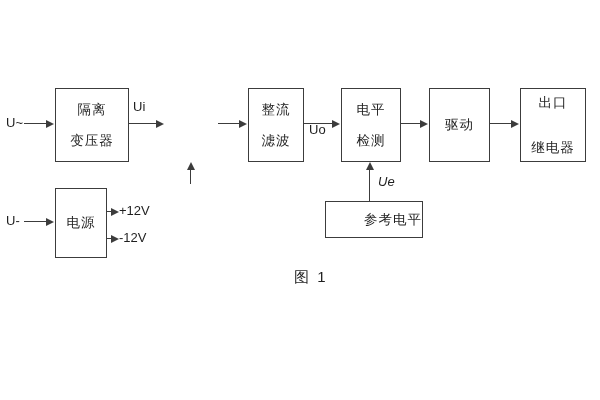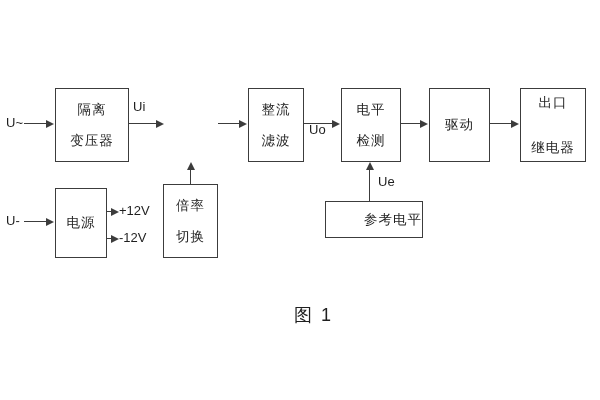--- a/index.html
+++ b/index.html
@@ -29,23 +29,22 @@
     letter-spacing: 1px;
     text-align: center;
   }
   .lbl {
     position: absolute;
     font-size: 13px;
     white-space: nowrap;
   }
   .cap {
     position: absolute;
-    font-size: 18px;
+    font-size: 15px;
     letter-spacing: 2px;
-    margin-top: 35px;
   }
   .arrow-h {
     position: absolute;
     height: 0;
     border-top: 1px solid #3c3c3c;
   }
   .arrow-h::after {
     content: "";
     position: absolute;
     right: -7px;
@@ -98,24 +97,20 @@
 
   <div class="box" style="left:520px; top:88px; width:64px; height:72px;gap:27px;">
     <span>出口</span>
     <span>继电器</span>
   </div>
 
   <div class="box" style="left:55px; top:188px; width:50px; height:68px;">
     <span>电源</span>
   </div>
 
-  <div class="box" style="left:163px; top:184px; width:53px; height:72px;">
-    <span>倍率</span>
-    <span>切换</span>
-  </div>
 
   <div class="box" style="left:325px; top:201px; width:96px; height:35px;align-items:flex-end;">
     <span>参考电平</span>
   </div>
 
   <div class="arrow-h" style="left:24px;  top:123px; width:23px;"></div>
   <div class="arrow-h" style="left:128px; top:123px; width:29px;"></div>
   <div class="arrow-h" style="left:218px; top:123px; width:22px;"></div>
   <div class="arrow-h" style="left:303px; top:123px; width:30px;"></div>
   <div class="arrow-h" style="left:400px; top:123px; width:21px;"></div>
@@ -127,17 +122,17 @@
 
   <div class="arrow-vu" style="left:190px; top:169px; height:15px;"></div>
   <div class="arrow-vu" style="left:369px; top:169px; height:32px;"></div>
 
   <div class="lbl" style="left:6px;   top:115px;">U~</div>
   <div class="lbl" style="left:133px; top:99px;">Ui</div>
   <div class="lbl" style="left:309px; top:102px;margin-top:20px;">Uo</div>
   <div class="lbl" style="left:6px;   top:213px;">U-</div>
   <div class="lbl" style="left:119px; top:203px;">+12V</div>
   <div class="lbl" style="left:119px; top:230px;text-align:center;">-12V</div>
-  <div class="lbl" style="left:378px; top:174px;">Ue</div>
+  <div class="lbl" style="left:378px; top:174px;font-style:italic;">Ue</div>
 
   <div class="cap" style="left:294px; top:268px;">图 1</div>
 
 </div>
 
 </body></html>

